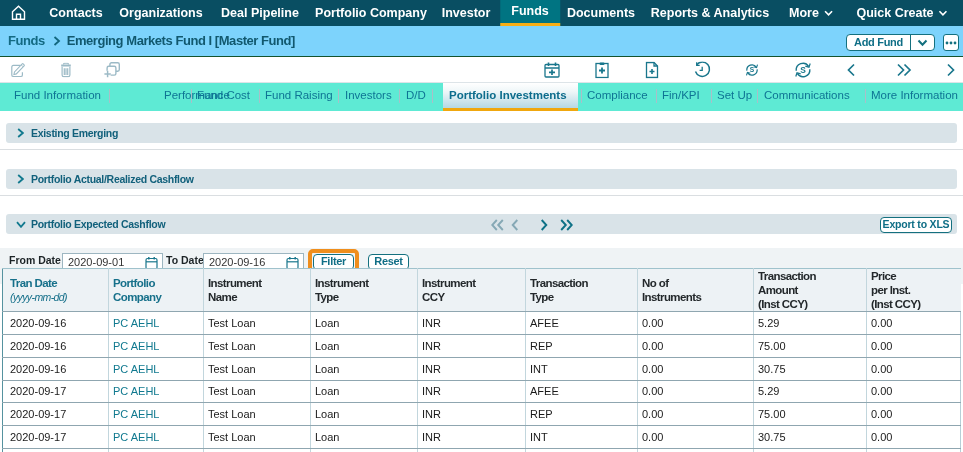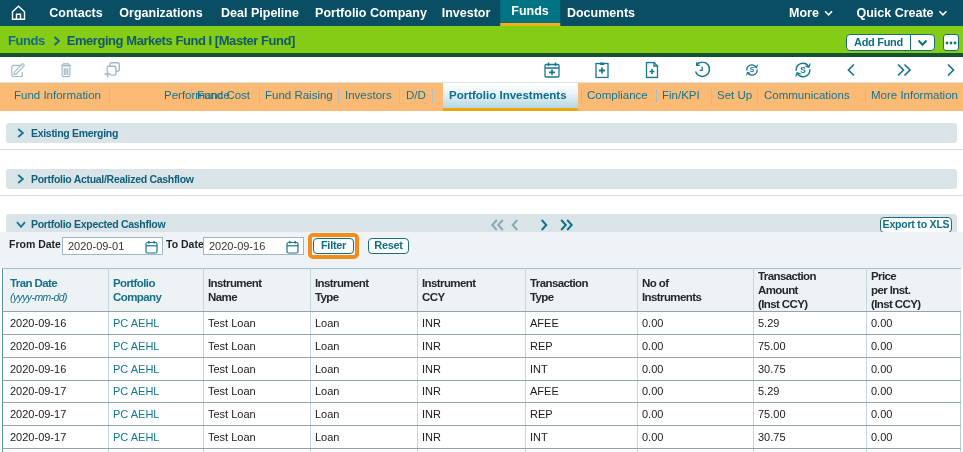--- a/index.html
+++ b/index.html
@@ -10,61 +10,61 @@
   
   .nav { position:absolute; left:0; top:0; width:963px; height:26px; background:#094e62; }
   .nav .item { position:absolute; top:0; height:26px; line-height:26px; color:#fff;
     font-size:12.5px; font-weight:bold; white-space:nowrap; transform:translateX(-50%); }
   .nav .home { position:absolute; left:11px; top:5px; }
   .nav .active { background:#007482; border-bottom:3px solid #f6ae14; line-height:23px;
     padding:0 11px; }
   .caret { display:inline-block; margin-left:5px; vertical-align:1px; }
 
   
-  .crumb { position:absolute; left:0; top:26px; width:963px; height:31px; background:#84cc16;
-    border-bottom:4px solid #14532d; }
+  .crumb { position:absolute; left:0; top:26px; width:963px; height:31px; background:#7dd3fc;
+    border-bottom:1px solid #14532d; }
   .crumb .bc { position:absolute; left:8px; top:0; height:30px; line-height:30px;
     font-size:13px; letter-spacing:-0.45px; font-weight:bold; color:#136a83; white-space:nowrap; }
   .crumb .title { color:#11586e; }
   .bchev { display:inline-block; margin:0 6px 0 8px; vertical-align:-1px; }
 
   .btn { display:inline-block; background:#fff; border:1.5px solid #14707f; border-radius:4px;
     color:#0f6e86; font-weight:bold; font-size:11px; letter-spacing:-0.3px; text-align:center; }
   .addfund { position:absolute; left:846px; top:8px; width:89px; height:17px; display:flex; align-items:stretch; }
   .addfund .lbl { width:64px; border-right:1.5px solid #14707f; line-height:14px; font-size:11px; }
   .addfund .arr { flex:1; display:flex; align-items:center; justify-content:center; }
   .dots { position:absolute; left:943px; top:8px; width:16px; height:17px; line-height:13px; border-radius:3px; }
 
   
   .toolbar { position:absolute; left:0; top:57px; width:963px; height:26px; background:#fff;
     border-bottom:1px solid #dde4e8; }
   .ticon { position:absolute; top:50%; transform:translate(-50%,-50%); }
 
   
-  .tabs { position:absolute; left:0; top:83px; width:963px; height:28px; background:#fdba74; }
+  .tabs { position:absolute; left:0; top:83px; width:963px; height:28px; background:#5eead4; }
   .tab { position:absolute; top:0; font-size:11.5px; color:#0e7494; line-height:25px;
     white-space:nowrap; }
   .tabsep { position:absolute; top:6px; width:1px; height:14px; background:#a9bfc8; }
   .tab.on { font-weight:bold; color:#0c6c8c; }
   .tabbg { position:absolute; left:442.5px; top:0; width:135.5px; height:28px;
     background:linear-gradient(#ffffff, #eef6f8 35%, #b5d8e3); border-bottom:3px solid #f0a70e; }
 
   
   .secbar { position:absolute; left:6px; width:951px; height:20px; background:#d9e3e8;
     border-radius:3px; }
   .secbar .sectitle { position:absolute; left:25px; top:0; line-height:20px; font-size:10.5px;
     font-weight:bold; color:#11607b; letter-spacing:-0.3px; }
   .secbar svg.chev { position:absolute; left:11px; top:5px; }
 
   .showing { position:absolute; left:383px; letter-spacing:-0.1px; top:0; line-height:20px; font-size:10px; color:#3c4448; }
   .pgico { position:absolute; top:4.5px; }
   .exportbtn { position:absolute; left:874px; top:3px; width:72px; height:16px; line-height:13px; white-space:nowrap; font-size:10.5px; letter-spacing:-0.2px; }
 
   
-  .filterrow { position:absolute; left:0; top:232px; width:963px; height:36px; background:#eff3f5; }
+  .filterrow { position:absolute; left:0; top:248px; width:963px; height:36px; background:#eff3f5; }
   .flabel { position:absolute; top:0; line-height:25px; font-size:10.5px; font-weight:bold; color:#1c2326; }
   .finput { position:absolute; top:4.5px; height:18.5px; background:#fff; border:1px solid #9db6c1;
     font-size:11px; color:#333; line-height:16.5px; padding-left:5px; }
   .finput svg { position:absolute; right:4px; top:2px; }
   .filterbtn { position:absolute; left:313px; top:5.5px; width:41px; height:16px; line-height:13px; }
   .orangebox { position:absolute; left:308px; top:0.5px; width:51px; height:26px;
     border:4px solid #ef8e1d; border-radius:5px; }
   .resetbtn { position:absolute; left:368px; top:5.5px; width:41px; height:16px; line-height:13px; }
 
   
@@ -92,20 +92,21 @@
       <path d="M1.5 6.8 L7.5 1.3 L13.5 6.8 L13.5 14.3 L1.5 14.3 Z"></path>
       <path d="M5.5 14.3 L5.5 9.2 L9.5 9.2 L9.5 14.3"></path>
     </svg>
     <span class="item" style="left:76px;">Contacts</span>
     <span class="item" style="left:161px;">Organizations</span>
     <span class="item" style="left:260px;">Deal Pipeline</span>
     <span class="item" style="left:371px;">Portfolio Company</span>
     <span class="item" style="left:466px;">Investor</span>
     <span class="item active" style="left:530px;">Funds</span>
     <span class="item" style="left:601px;">Documents</span>
+    <span class="item" style="left:710px;">Reports &amp; Analytics</span>
     <span class="item" style="left:811px;">More<svg class="caret" width="9" height="6" viewBox="0 0 9 6" fill="none" stroke="#fff" stroke-width="1.6">
           <path d="M1 1.2 L4.5 4.8 L8 1.2"></path>
         </svg></span>
     <span class="item" style="left:902px;">Quick Create<svg class="caret" width="9" height="6" viewBox="0 0 9 6" fill="none" stroke="#fff" stroke-width="1.6">
           <path d="M1 1.2 L4.5 4.8 L8 1.2"></path>
         </svg></span>
   </div>
 
   <div class="crumb">
     <span class="bc">Funds<svg class="bchev" width="8" height="10" viewBox="0 0 8 10" fill="none" stroke="#12677e" stroke-width="1.8">

